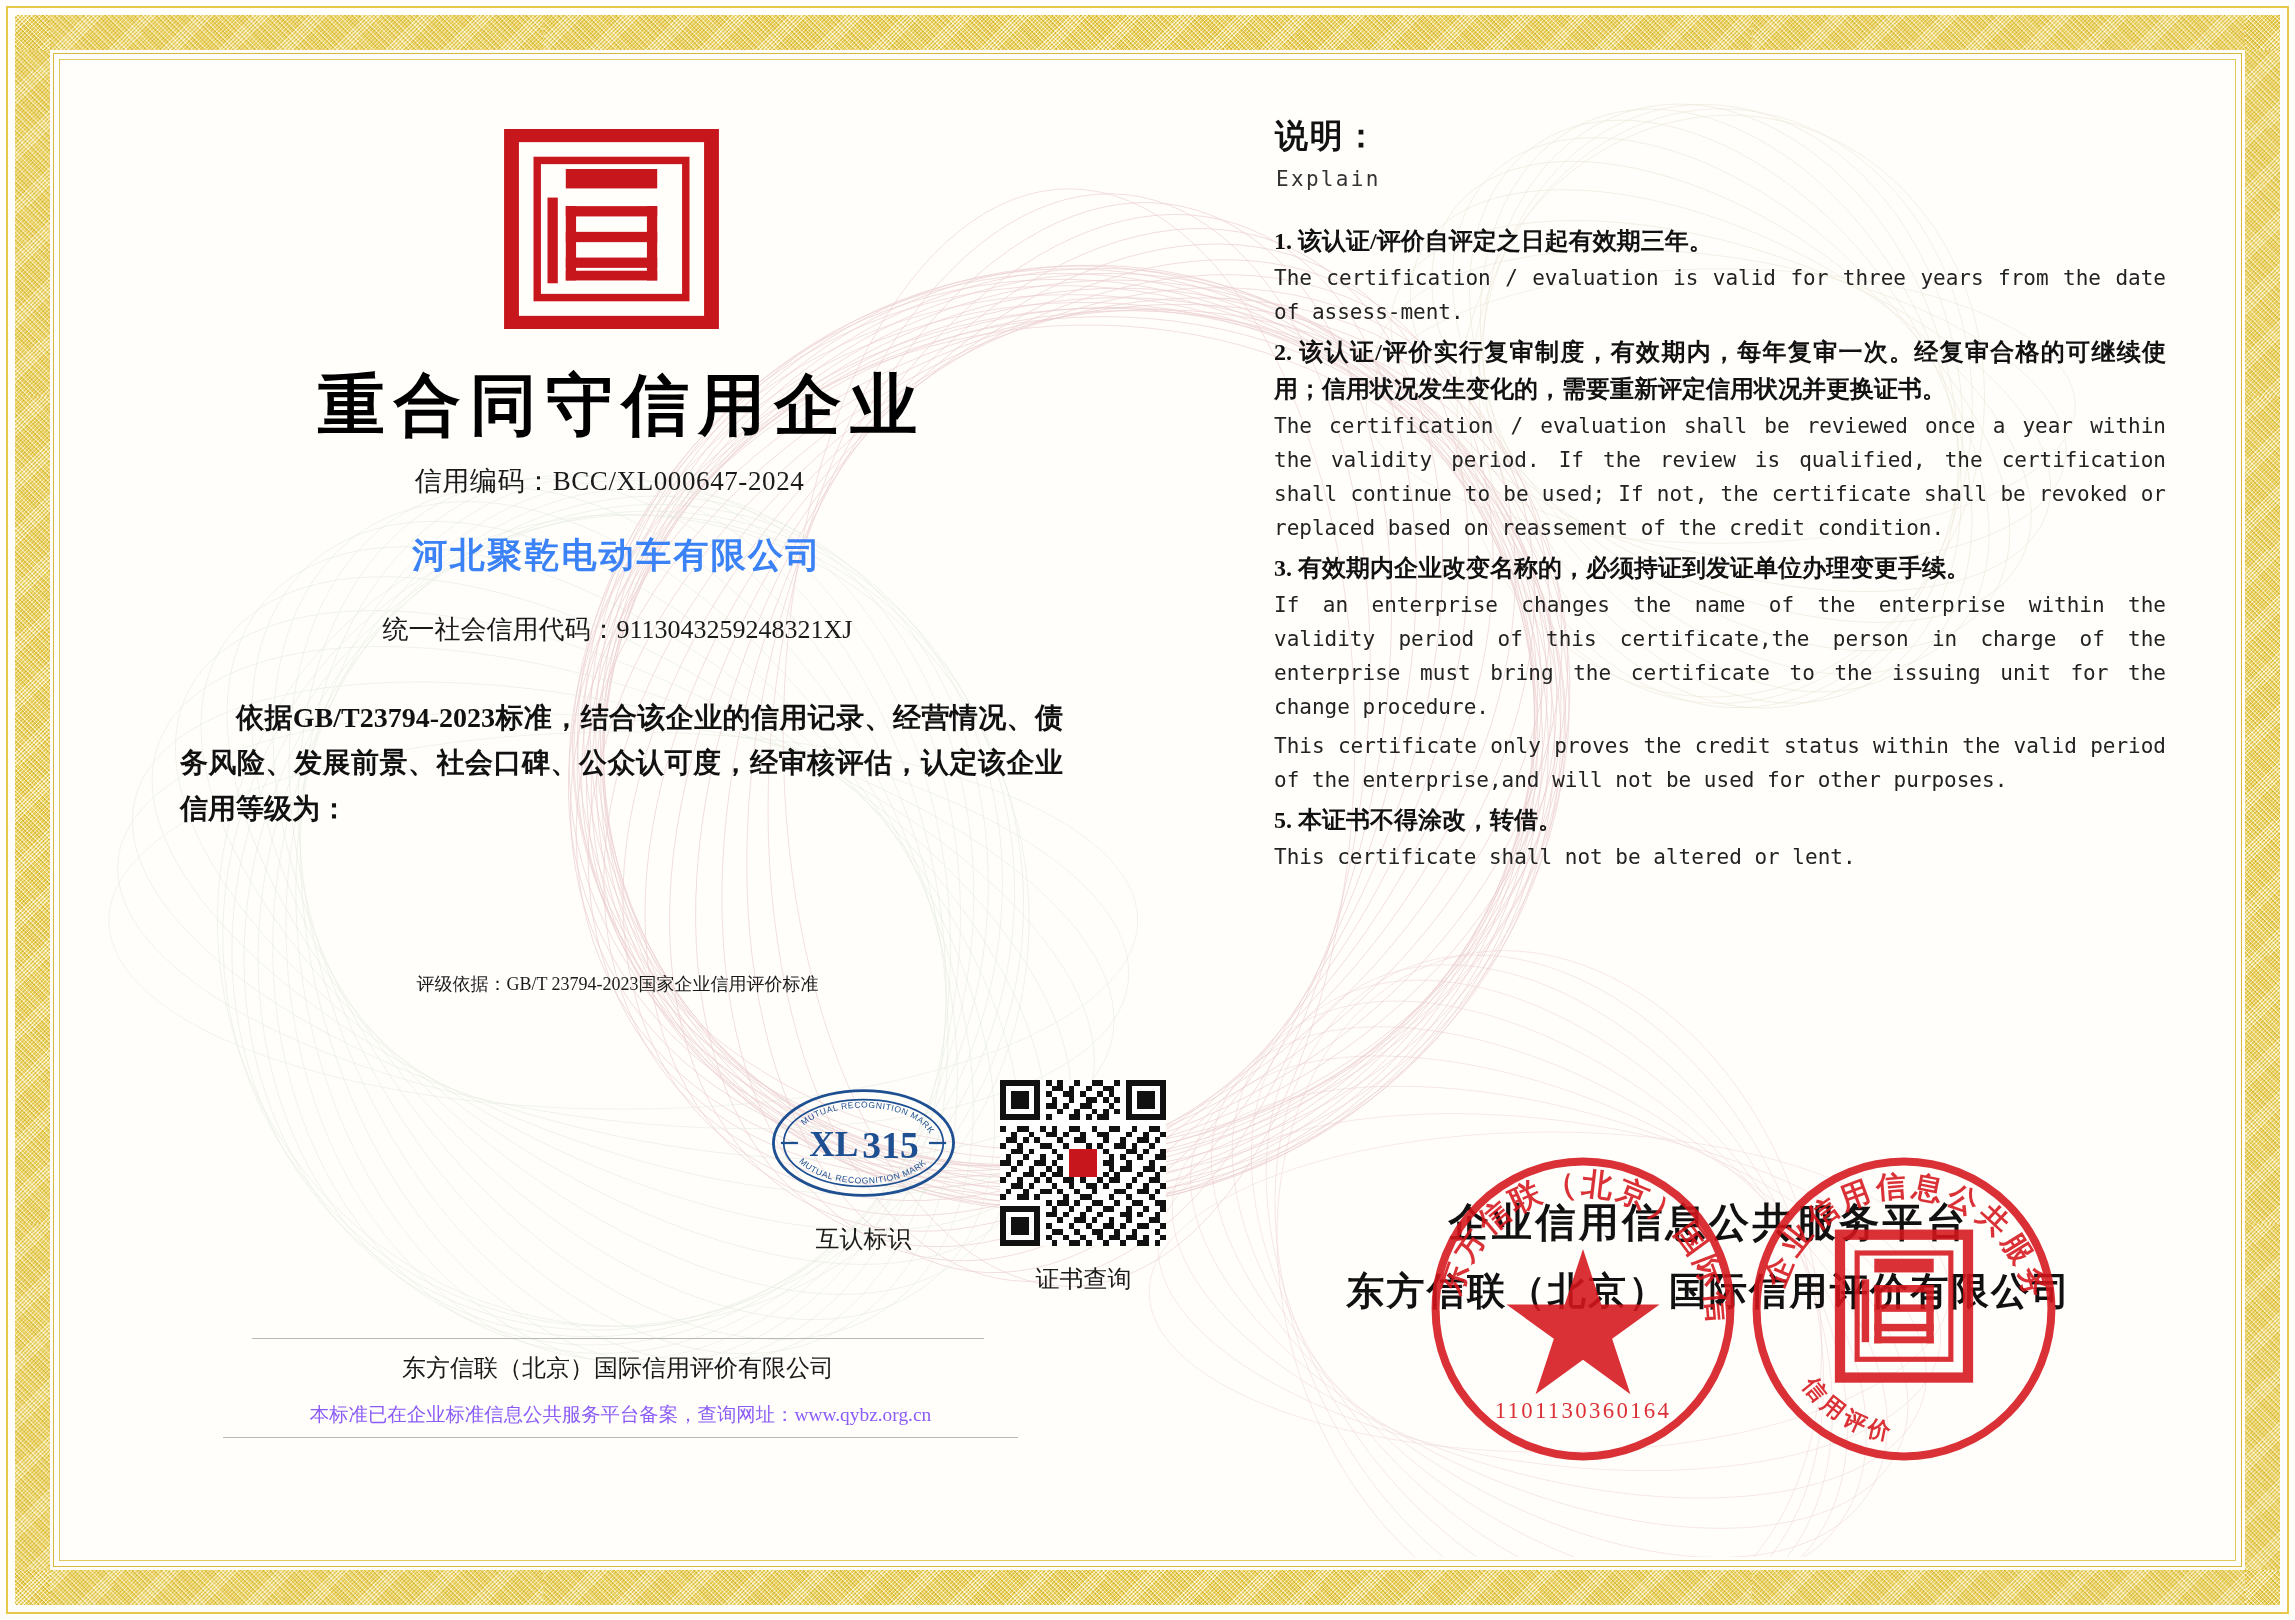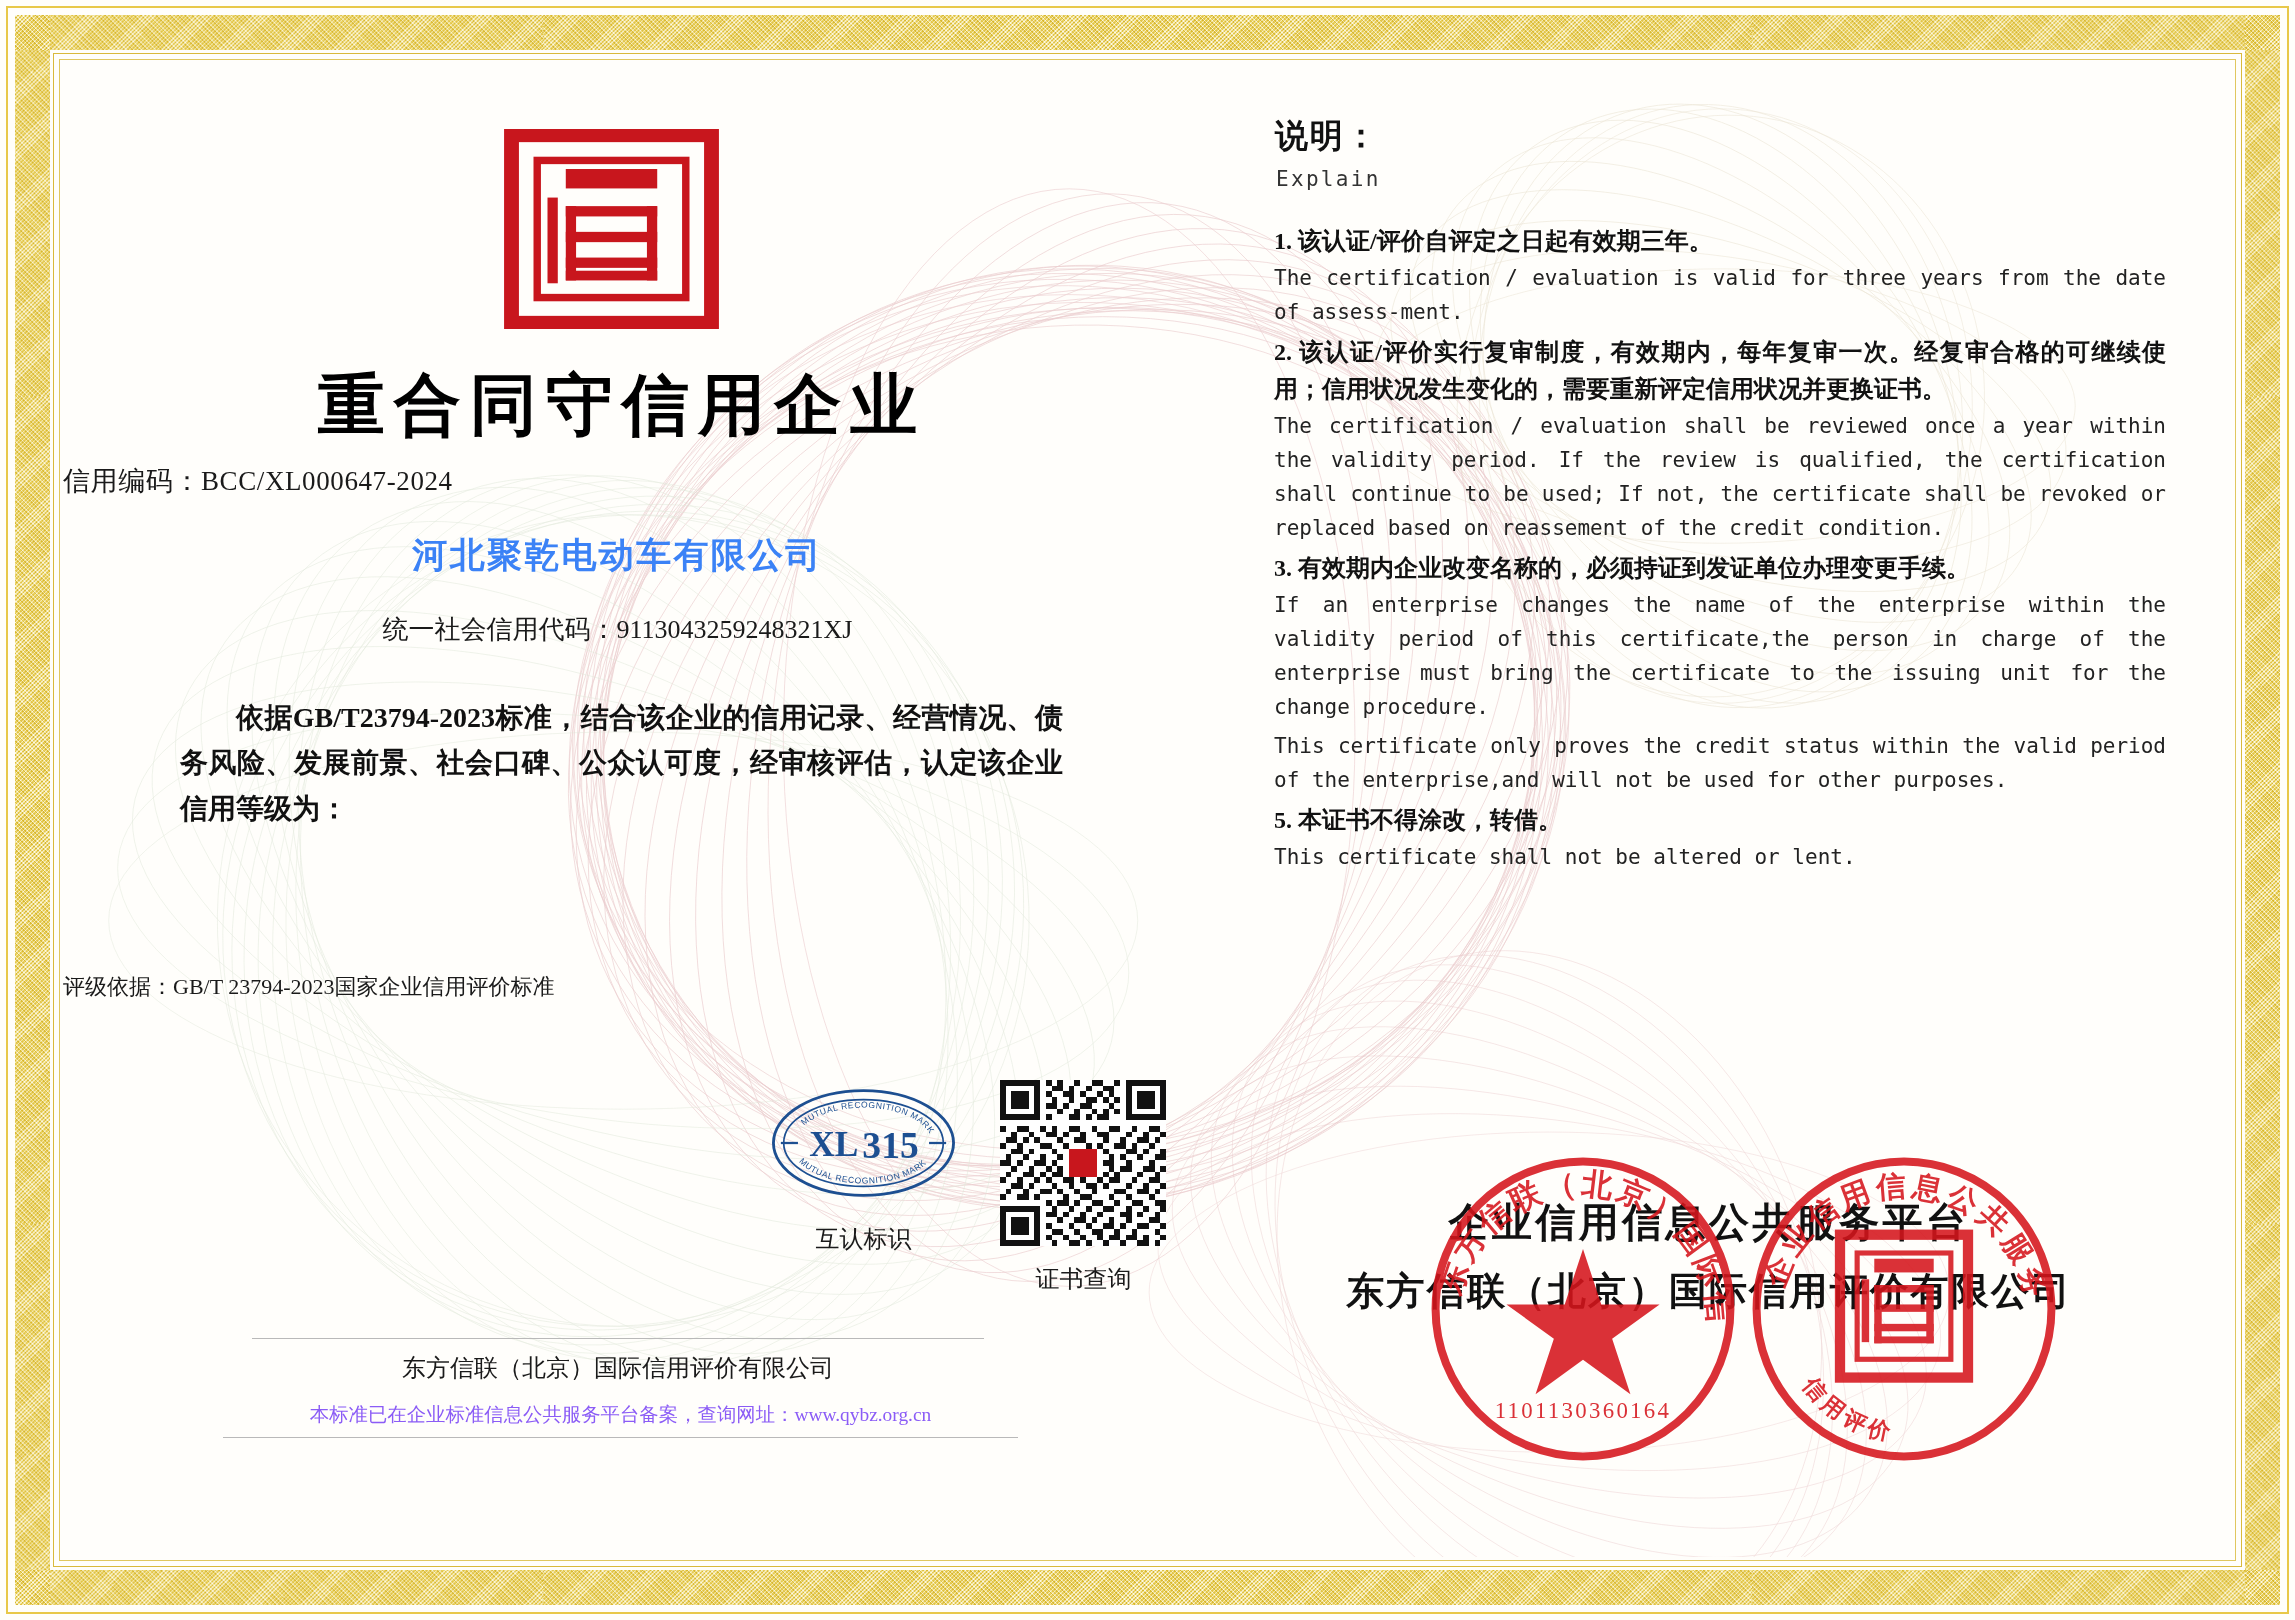--- a/index.html
+++ b/index.html
@@ -109,20 +109,21 @@
     font-weight: bold;
     letter-spacing: 9.1px;
     color: #000000;
     text-indent: 9.1px;
   }
 
   .credit-code {
     position: absolute;
     top: 400px;
     left: 0; right: 16px;
+    text-align: center;
     font-size: 27px;
     color: #1a1a1a;
     letter-spacing: 0.6px;
   }
 
   .company-name {
     position: absolute;
     top: 469px;
     left: 0; right: 0;
     text-align: center;
@@ -163,22 +164,22 @@
     font-weight: bold;
     color: #d31b23;
     letter-spacing: 3.4px;
     font-family: "Liberation Serif", serif;
   }
 
   .grade-basis {
     position: absolute;
     top: 909px;
     left: 0; right: 0;
-    text-align: left;
-    font-size: 22px;
+    text-align: center;
+    font-size: 18px;
     color: #1a1a1a;
   }
 
   
   .info-block {
     position: absolute;
     left: 146px;
     top: 1003px;
     width: 583px;
     font-size: 31px;

